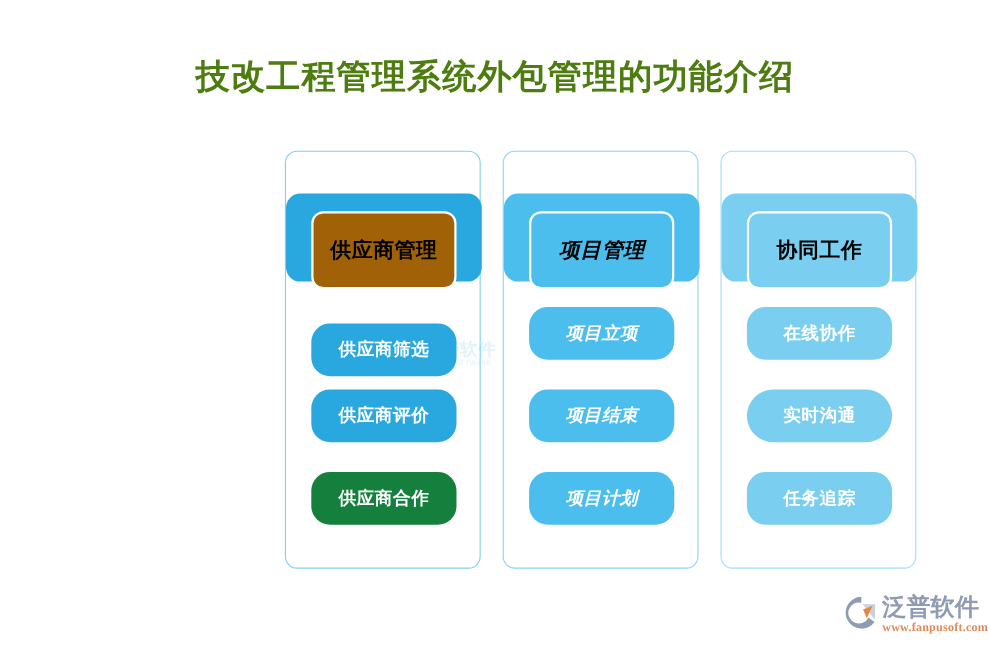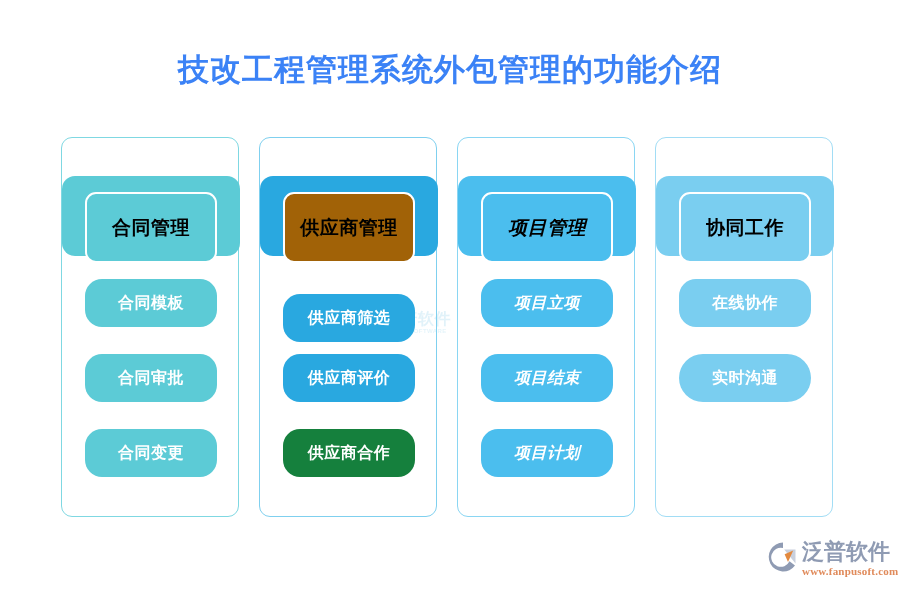--- a/index.html
+++ b/index.html
@@ -17,21 +17,21 @@
 
   
   #page-title {
     position: absolute;
     top: 48px;
     left: 0;
     width: 900px;
     text-align: center;
     font-size: 31px;
     font-weight: bold;
-    color: #3b82f6;
+    color: #4d7c0f;
     letter-spacing: 1px;
     line-height: 44px;
     white-space: nowrap;
   }
 
   
   #center-watermark {
     position: absolute;
     left: 355px;
     top: 300px;
@@ -196,35 +196,20 @@
     <path d="M17 9 L26 9 L26 22 Z" fill="#bfe6f5"></path>
   </svg>
   <div class="wm-text">
     <div class="wm-cn">泛普软件</div>
     <div class="wm-en">FANPU SOFTWARE</div>
   </div>
 </div>
 
 <div id="columns">
 
-  <div class="column-card" data-col="0" style="border-color: rgb(127, 216, 226);">
-    <div class="header-band" style="background: rgb(92, 203, 214);"></div>
-    <div class="header-pill" style="background: rgb(92, 203, 214);">
-      <span class="header-label">合同管理</span>
-    </div>
-    <div class="item-pill" data-idx="0" style="background: rgb(92, 203, 214);">
-      <span class="item-label">合同模板</span>
-    </div>
-    <div class="item-pill" data-idx="1" style="background: rgb(92, 203, 214);">
-      <span class="item-label">合同审批</span>
-    </div>
-    <div class="item-pill" data-idx="2" style="background: rgb(92, 203, 214);">
-      <span class="item-label">合同变更</span>
-    </div>
-  </div>
 
   <div class="column-card" data-col="1" style="border-color: rgb(127, 208, 239);">
     <div class="header-band" style="background: rgb(41, 168, 224);"></div>
     <div class="header-pill" style="background: #a16207;">
       <span class="header-label">供应商管理</span>
     </div>
     <div class="item-pill" data-idx="0" style="background: rgb(41, 168, 224); margin-top: 15px;">
       <span class="item-label">供应商筛选</span>
     </div>
     <div class="item-pill" data-idx="1" style="background: rgb(41, 168, 224);">
@@ -254,20 +239,23 @@
   <div class="column-card" data-col="3" style="border-color: rgb(162, 221, 245);">
     <div class="header-band" style="background: rgb(122, 206, 240);"></div>
     <div class="header-pill" style="background: rgb(122, 206, 240);">
       <span class="header-label">协同工作</span>
     </div>
     <div class="item-pill" data-idx="0" style="background: rgb(122, 206, 240);">
       <span class="item-label">在线协作</span>
     </div>
     <div class="item-pill" data-idx="1" style="background: rgb(122, 206, 240); border-radius: 24px;">
       <span class="item-label">实时沟通</span>
+    </div>
+    <div class="item-pill" data-idx="2" style="background: rgb(122, 206, 240);">
+      <span class="item-label">任务追踪</span>
     </div>
   </div>
 
 </div>
 
 <div id="brand-logo">
   <svg class="logo-mark" viewBox="0 0 34 32">
     <path d="M17 1.5 A14.5 14.5 0 1 0 29 24.5 L23.5 20.3 A9.6 9.6 0 1 1 17 6.9 Z" fill="#8f9bb3"></path>
     <path d="M18.2 8.4 L29.5 8.4 L29.5 22.6 Z" fill="#c9d0dd"></path>
     <path d="M18.6 13.2 L27.2 9.6 L22.0 21.0 Z" fill="#e2893f"></path>

